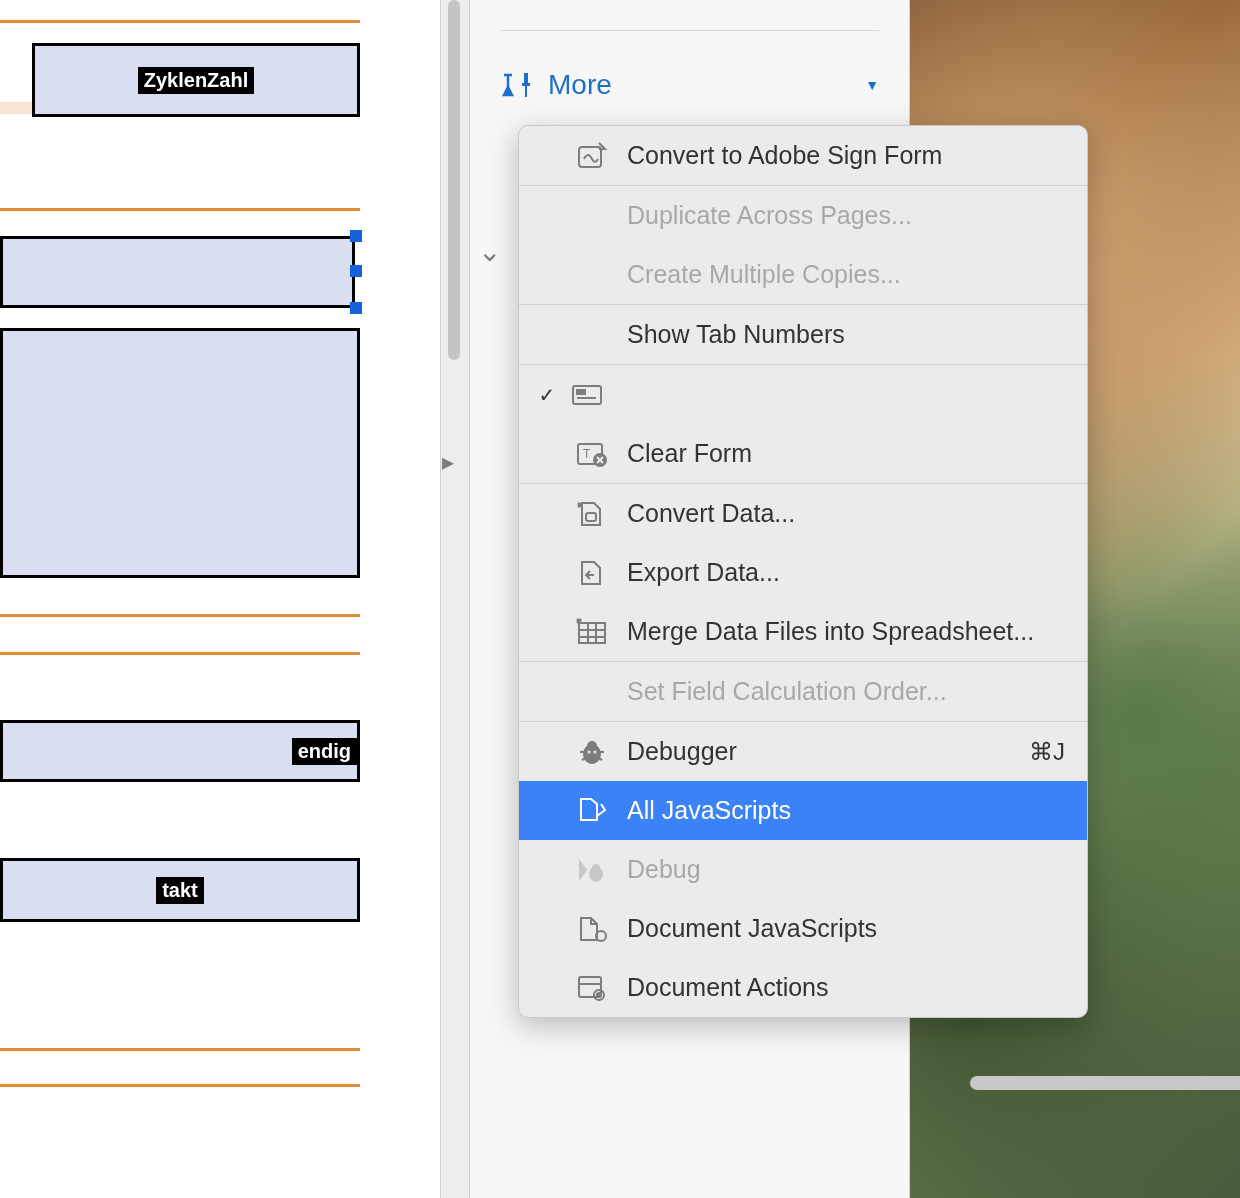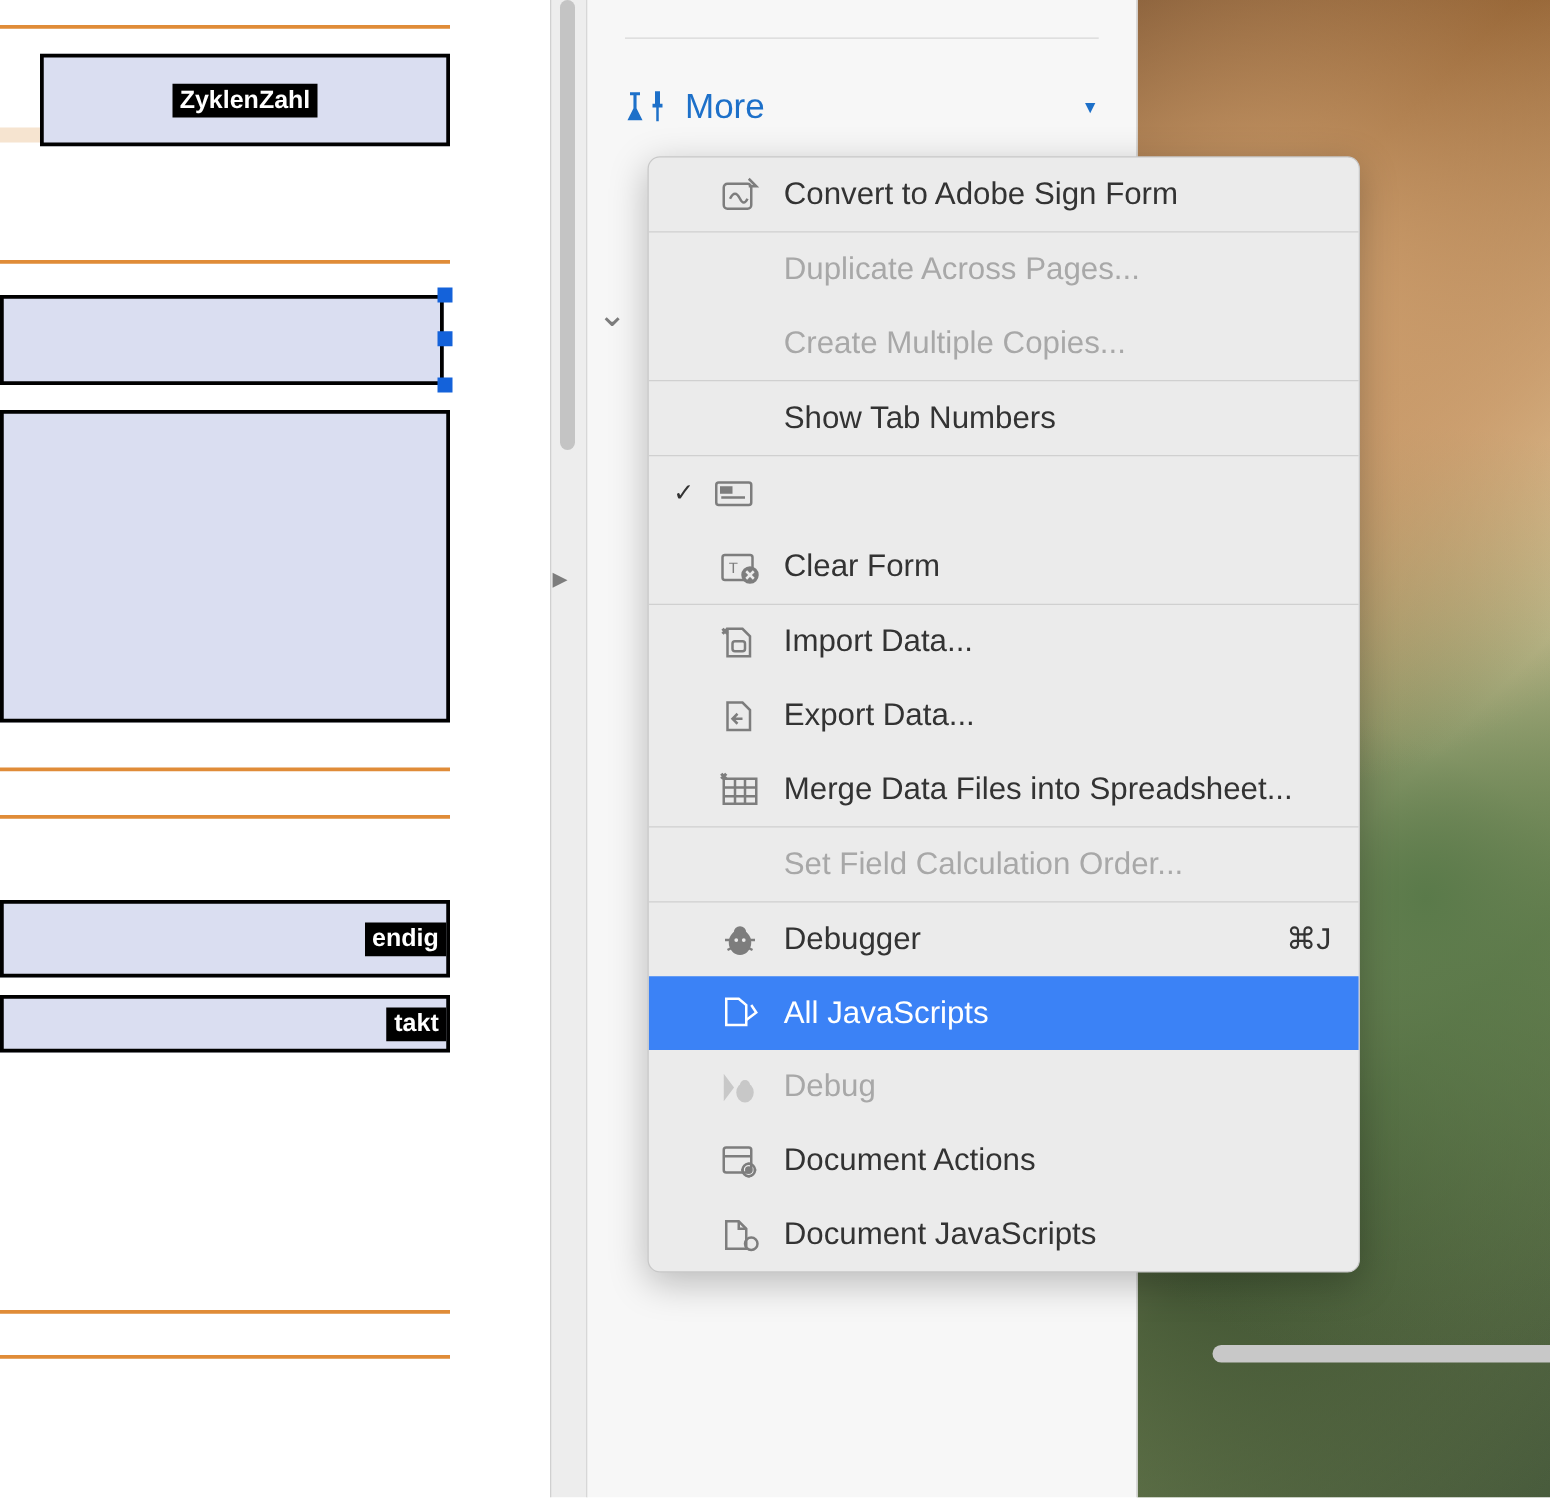--- a/index.html
+++ b/index.html
@@ -81,21 +81,21 @@
 
   <div class="field" style="left:0; top:328px; width:360px; height:250px;"></div>
 
   <div class="orange-line" style="left:0; top:614px; width:360px;"></div>
   <div class="orange-line" style="left:0; top:652px; width:360px;"></div>
 
   <div class="field" style="left:0; top:720px; width:360px; height:62px; justify-content:flex-end;">
     <span class="field-label" style="margin-left:0;">endig</span>
   </div>
 
-  <div class="field" style="left:0; top:796px; width:360px; height:46px; justify-content:flex-end;">
+  <div class="field" style="left:0; top:858px; width:360px; height:64px; justify-content:center;">
     <span class="field-label" style="margin-left:0;">takt</span>
   </div>
 
   <div class="orange-line" style="left:0; top:1048px; width:360px;"></div>
   <div class="orange-line" style="left:0; top:1084px; width:360px;"></div>
 
 </div>
 
 <div class="gutter"></div>
 <div class="scroll-thumb"></div>
@@ -188,21 +188,21 @@
 
   <div class="menu-item">
     <span class="menu-pad-left"></span>
     <span class="icon">
       <svg width="32" height="30" viewBox="0 0 32 30" fill="none" stroke="currentColor" stroke-width="2">
         <path d="M6 10 L6 26 L24 26 L24 10 L18 4 L6 4 Z"></path>
         <rect x="10" y="14" width="10" height="8" rx="2"></rect>
         <path d="M2 4 L6 8 M6 4 L2 8" stroke-width="2.5"></path>
       </svg>
     </span>
-    <span class="text">Import Data...</span>
+    <span class="text">Convert Data...</span>
   </div>
 
   <div class="menu-item">
     <span class="menu-pad-left"></span>
     <span class="icon">
       <svg width="32" height="30" viewBox="0 0 32 30" fill="none" stroke="currentColor" stroke-width="2">
         <path d="M6 10 L6 26 L24 26 L24 10 L18 4 L6 4 Z"></path>
         <path d="M10 17 L18 17 M14 13 L10 17 L14 21"></path>
       </svg>
     </span>
@@ -272,38 +272,38 @@
         <circle cx="20" cy="12" r="3" fill="currentColor"></circle>
       </svg>
     </span>
     <span class="text">Debug</span>
   </div>
 
   <div class="menu-item">
     <span class="menu-pad-left"></span>
     <span class="icon">
       <svg width="34" height="30" viewBox="0 0 34 30" fill="none" stroke="currentColor" stroke-width="2">
+        <path d="M6 4 L6 26 L22 26 L22 10 L16 4 Z"></path>
+        <path d="M16 4 L16 10 L22 10"></path>
+        <circle cx="26" cy="22" r="5"></circle>
+      </svg>
+    </span>
+    <span class="text">Document JavaScripts</span>
+  </div>
+
+  <div class="menu-item">
+    <span class="menu-pad-left"></span>
+    <span class="icon">
+      <svg width="34" height="30" viewBox="0 0 34 30" fill="none" stroke="currentColor" stroke-width="2">
         <rect x="4" y="4" width="22" height="20" rx="2"></rect>
         <line x1="4" y1="11" x2="26" y2="11"></line>
         <circle cx="24" cy="22" r="5"></circle>
         <circle cx="24" cy="22" r="2" fill="currentColor"></circle>
         <line x1="24" y1="16" x2="24" y2="18"></line>
         <line x1="24" y1="26" x2="24" y2="28"></line>
         <line x1="18" y1="22" x2="20" y2="22"></line>
         <line x1="28" y1="22" x2="30" y2="22"></line>
       </svg>
     </span>
     <span class="text">Document Actions</span>
   </div>
 
-  <div class="menu-item">
-    <span class="menu-pad-left"></span>
-    <span class="icon">
-      <svg width="34" height="30" viewBox="0 0 34 30" fill="none" stroke="currentColor" stroke-width="2">
-        <path d="M6 4 L6 26 L22 26 L22 10 L16 4 Z"></path>
-        <path d="M16 4 L16 10 L22 10"></path>
-        <circle cx="26" cy="22" r="5"></circle>
-      </svg>
-    </span>
-    <span class="text">Document JavaScripts</span>
-  </div>
-
 </div>
 
 </body></html>

